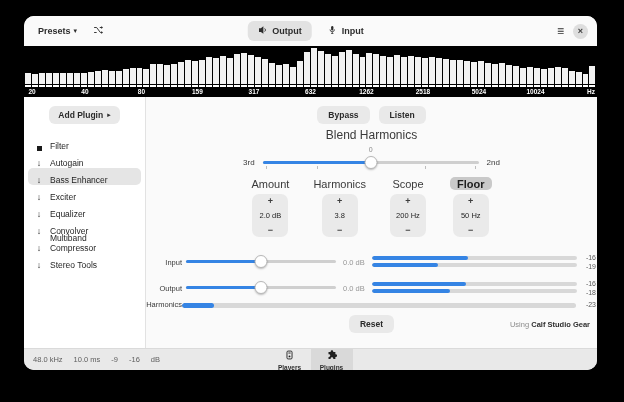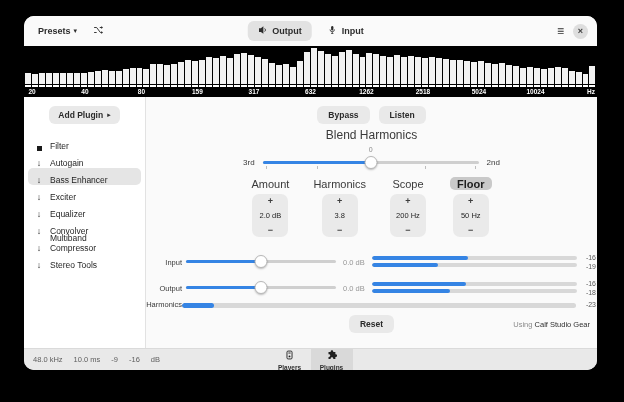--- a/index.html
+++ b/index.html
@@ -67,21 +67,21 @@
   .meters{position:absolute;left:226px;width:205px;top:2px}
   .meter{height:4px;background:#d8d8d8;border-radius:2px;margin-bottom:3px;position:relative;overflow:hidden}
   .meter-fill{position:absolute;left:0;top:0;bottom:0;border-radius:2px}
   .meter-labels{position:absolute;right:1px;top:-1px;font-size:7px;color:#5a5a5a;text-align:right;line-height:9px}
   .harm-track{position:absolute;left:36px;width:394px;top:6px;height:5px;background:#d8d8d8;border-radius:2.5px;overflow:hidden}
   .harm-fill{position:absolute;left:0;top:0;bottom:0;border-radius:2.5px}
   .harm-db{position:absolute;right:1px;top:50%;transform:translateY(-50%);font-size:7px;color:#5a5a5a}
 
   .grp-reset{position:absolute;top:218px;left:0;right:0;display:flex;justify-content:center}
   .credit{position:absolute;top:223px;right:7px;font-size:7.5px;color:#8c8c8c}
-  .credit b{color:#2f2f2f;font-weight:400}
+  .credit b{color:#2f2f2f;font-weight:700}
 
   
   .statusbar{height:22px;background:#e9e9e9;border-top:1px solid #dadada;position:relative;display:flex;align-items:center;box-sizing:border-box}
   .status-items{display:flex;gap:11px;margin-left:9px;font-size:7.5px;color:#5e5e5e}
   .bottom-tabs{position:absolute;left:50%;top:0;bottom:0;transform:translateX(-50%);display:flex}
   .btab{width:42px;display:flex;flex-direction:column;align-items:center;justify-content:center;gap:1px;border:0;background:transparent;font-family:inherit;padding:0}
   .btab.selected{background:#d9d9d9}
   .btab-label{font-size:6.5px;font-weight:700;color:#2d2d2d}
 </style>
 </head>

